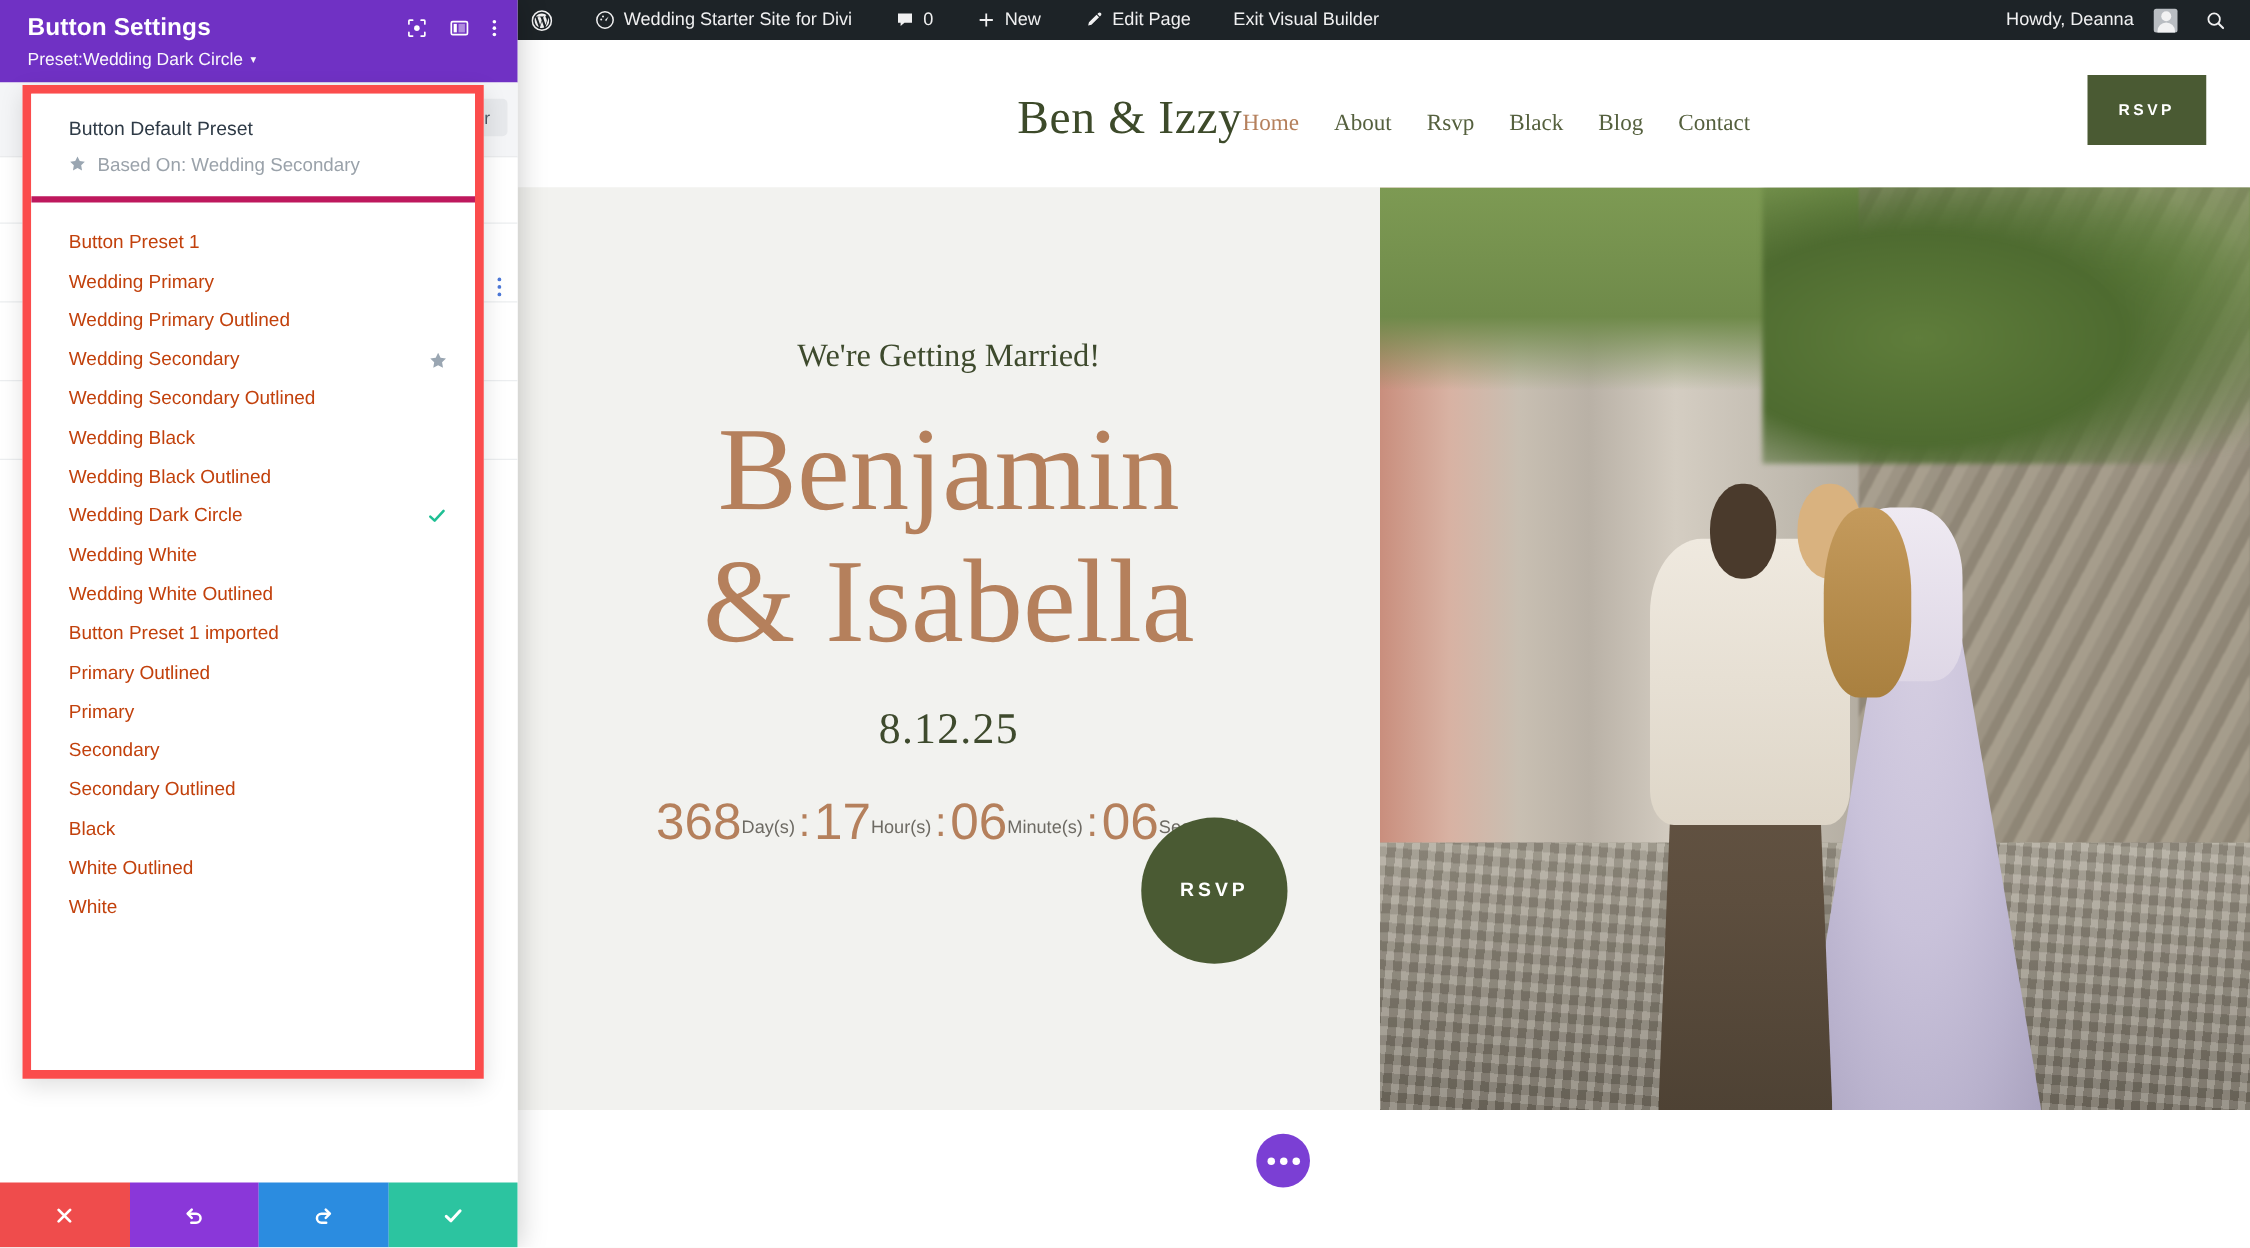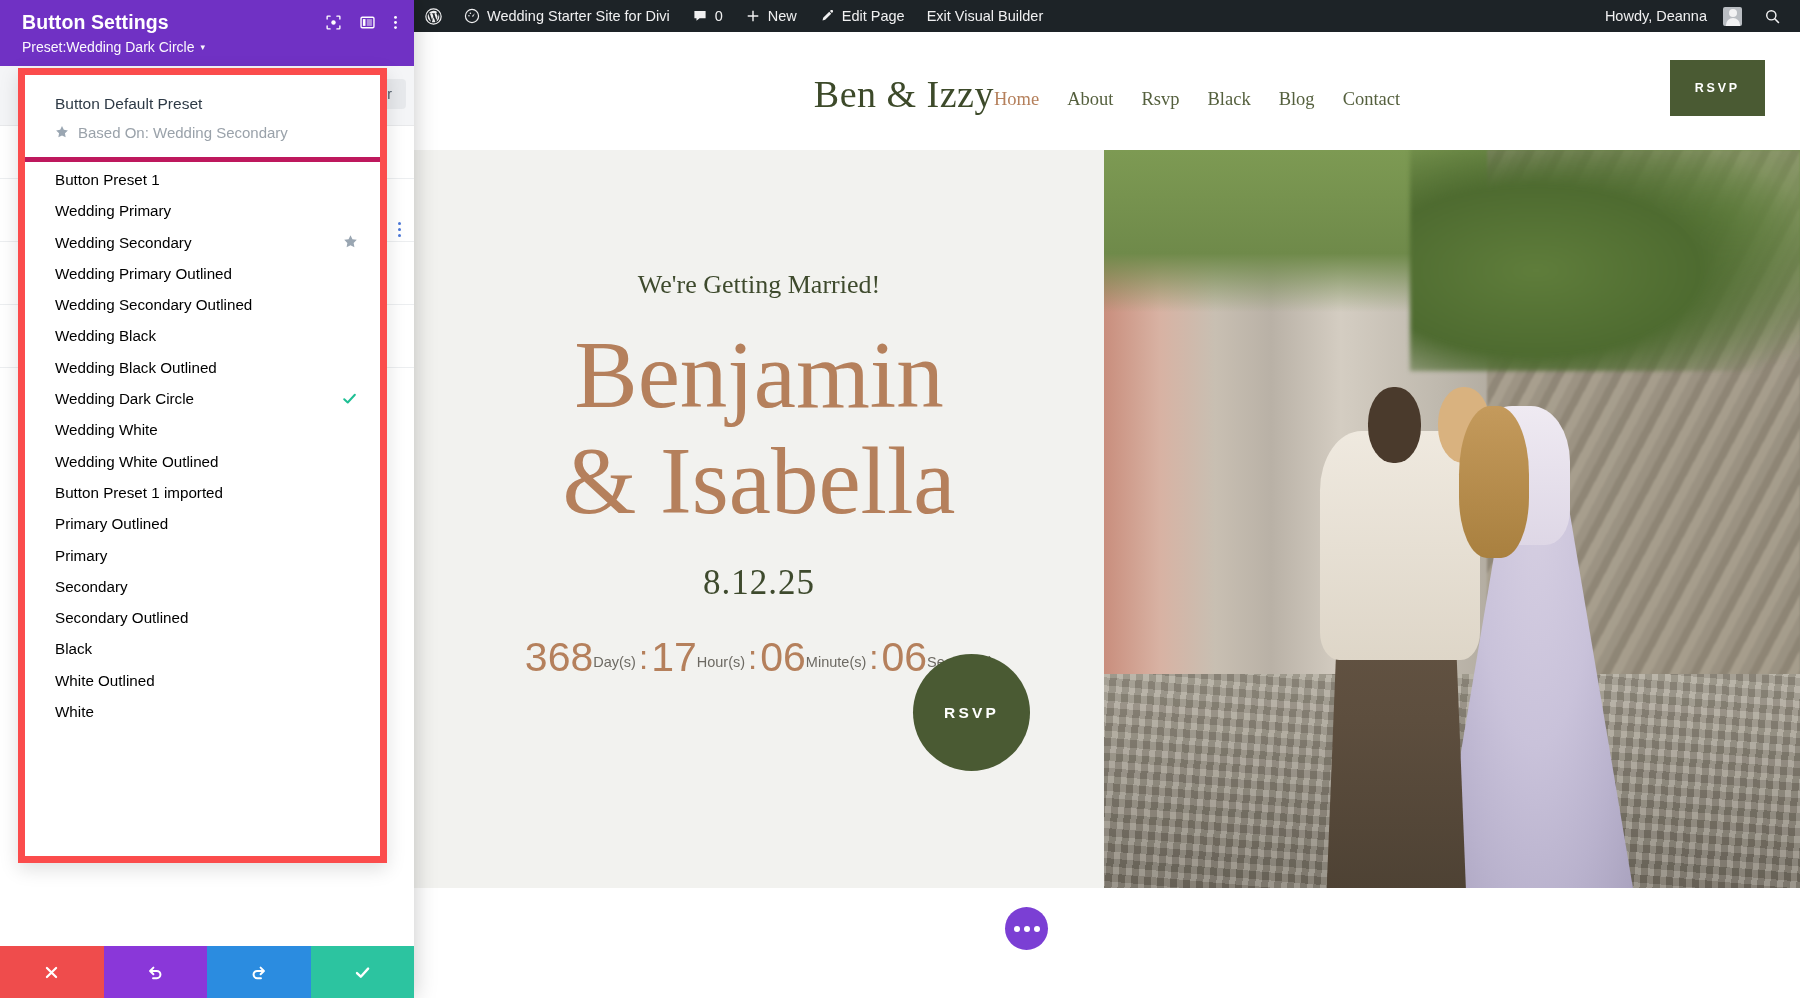--- a/index.html
+++ b/index.html
@@ -12,21 +12,21 @@
   }
   #screen { position: relative; width: 1800px; height: 998px; overflow: hidden; background:#fff; }
 
   
   .wp-adminbar {
     position: absolute; top: 0; left: 0; width: 1800px; height: 32px;
     background: #1d2327; color: #f0f0f1;
     display: flex; align-items: center;
     font-size: 14.5px; z-index: 40;
   }
-  .wp-left { display:flex; align-items:center; padding-left: 414px; gap: 0; }
+  .wp-left { display:flex; align-items:center; padding-left: 414px; gap: 12px; }
   .ab-item {
     display:flex; align-items:center; gap:7px;
     padding: 0 11px; height: 32px; color:#f0f0f1; white-space:nowrap;
     text-decoration:none;
   }
   .wp-right { margin-left:auto; display:flex; align-items:center; padding-right: 8px; }
   .avatar-box {
     width:19px;height:19px;background:#b9bdc2;border-radius:2px;margin-left:9px;
     display:flex;align-items:flex-end;justify-content:center;overflow:hidden;
   }
@@ -170,22 +170,22 @@
   .dd-default {
     padding:20px 0 16px 30px; border-bottom:5px solid #be185d;
   }
   .dd-default-title { font-size:15.5px; color:#2e3a46; font-weight:400; }
   .dd-based {
     display:flex; align-items:center; gap:9px; margin-top:11px;
     font-size:15px; color:#9aa2aa;
   }
   .dd-list { padding-top:9px; }
   .dd-item {
-    height:31.3px; display:flex; align-items:flex-start; padding:0 22px 0 30px;
-    font-size:15.2px; color:#000000; position:relative; cursor:pointer;
+    height:31.3px; display:flex; align-items:flex-end; padding:0 22px 0 30px;
+    font-size:15.2px; color:#c2410c; position:relative; cursor:pointer;
   }
   .dd-item .mark { margin-left:auto; display:flex; align-items:center; }
   .star { color:#9aa6b2; font-size:15px; line-height:1; }
 </style>
 </head>
 <body>
 
 <div id="screen">
 
   <div class="wp-adminbar">
@@ -424,31 +424,31 @@
 
       <div class="dd-list">
 
         <div class="dd-item">
           <span>Button Preset 1</span>
         </div>
         <div class="dd-item">
           <span>Wedding Primary</span>
         </div>
         <div class="dd-item">
+          <span>Wedding Primary Outlined</span>
+        </div>
+        <div class="dd-item">
           <span>Wedding Secondary</span>
           <span class="mark">
             <svg width="15" height="15" viewBox="0 0 20 20">
                 <path d="M10 1.6l2.6 5.3 5.8.85-4.2 4.1 1 5.8L10 14.9l-5.2 2.75 1-5.8-4.2-4.1 5.8-.85z" fill="#9aa6b2"></path>
               </svg>
           </span>
         </div>
         <div class="dd-item">
-          <span>Wedding Primary Outlined</span>
-        </div>
-        <div class="dd-item">
           <span>Wedding Secondary Outlined</span>
         </div>
         <div class="dd-item">
           <span>Wedding Black</span>
         </div>
         <div class="dd-item">
           <span>Wedding Black Outlined</span>
         </div>
         <div class="dd-item">
           <span>Wedding Dark Circle</span>

